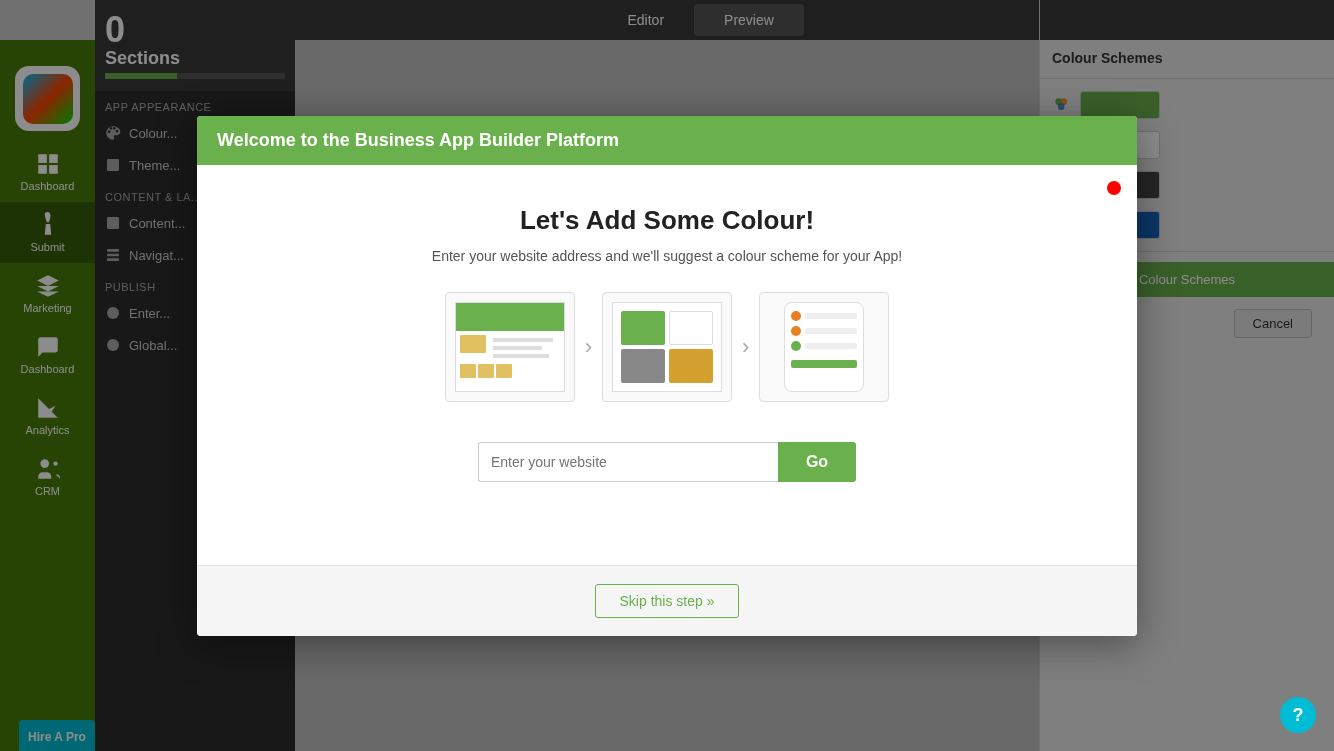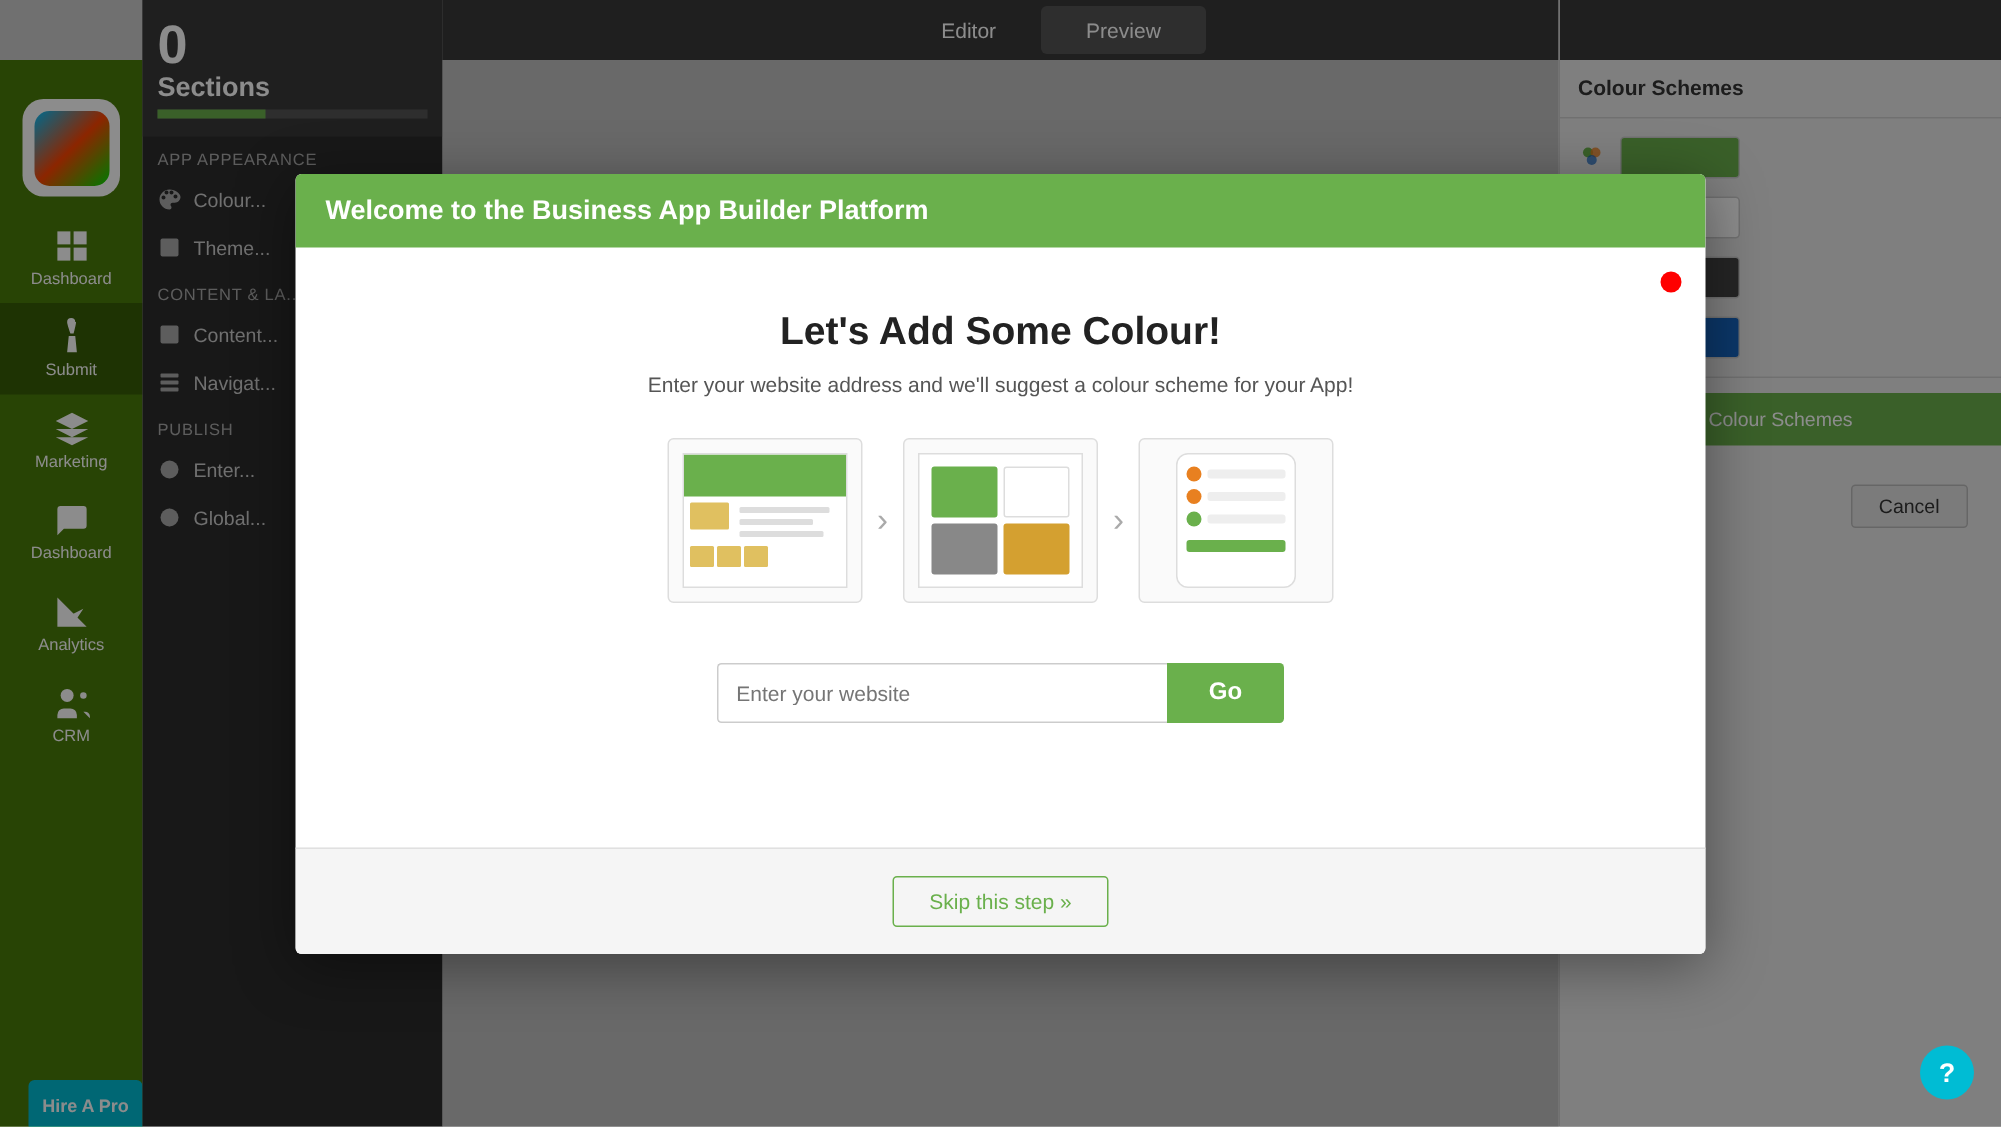--- a/index.html
+++ b/index.html
@@ -705,21 +705,21 @@
           <circle cx="8" cy="8" r="4" fill="#1565c0"></circle>
           <circle cx="14" cy="8" r="4" fill="#e88020" opacity="0.8"></circle>
           <circle cx="11" cy="14" r="4" fill="#6ab04c" opacity="0.7"></circle>
         </svg>
     </span>
     <div class="color-swatch color-blue"></div>
   </div>
 
   <div class="right-divider"></div>
   <button class="colour-schemes-btn">Colour Schemes</button>
-  <div style="display:flex; justify-content:flex-end; padding:20px 10px;align-items:flex-end;">
+  <div style="display:flex; justify-content:flex-end; padding:6px 10px;align-items:flex-end;">
     <button class="cancel-btn">Cancel</button>
   </div>
 </div>
 
 <div class="overlay"></div>
 
 <div class="modal">
   <div class="modal-header">
     <span>Welcome to the Business App Builder Platform</span>
   </div>

